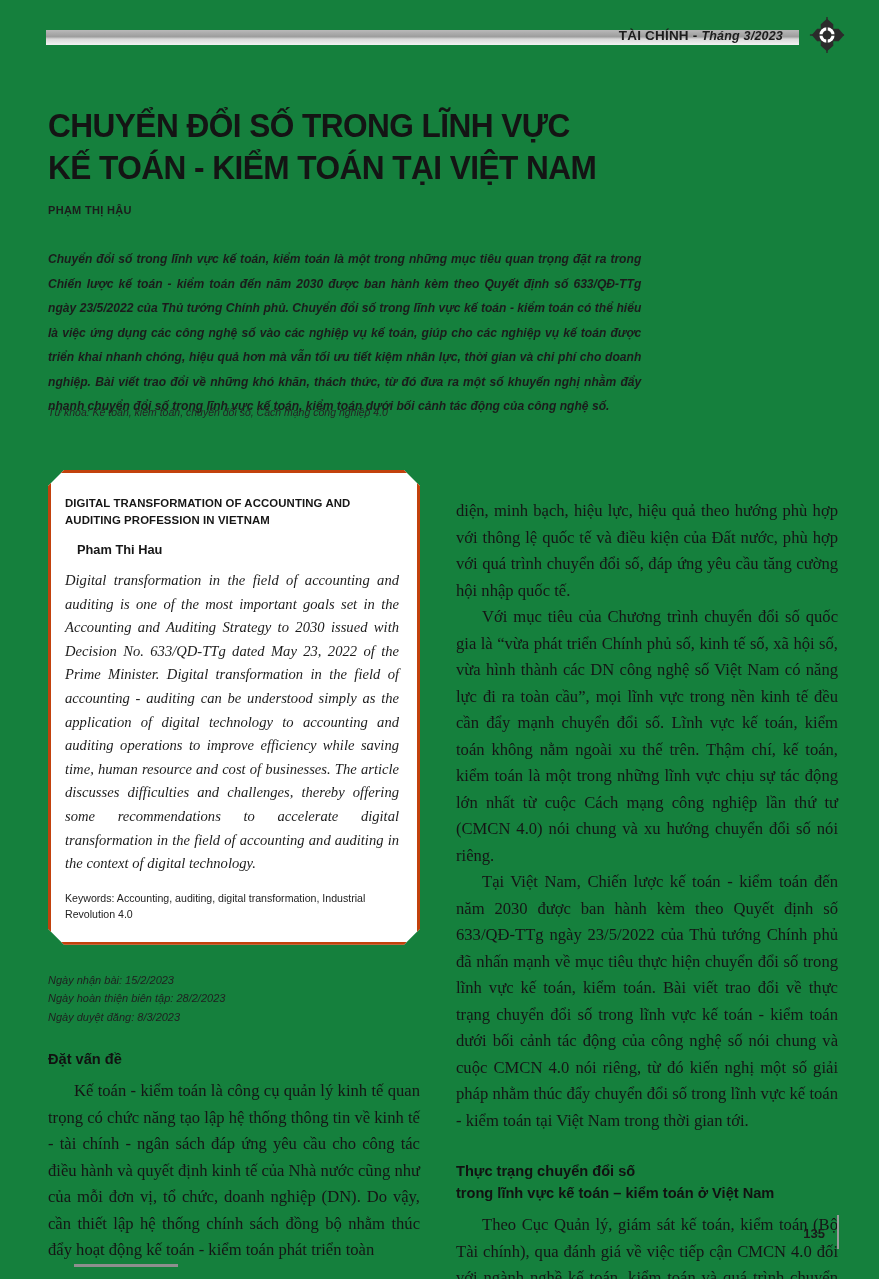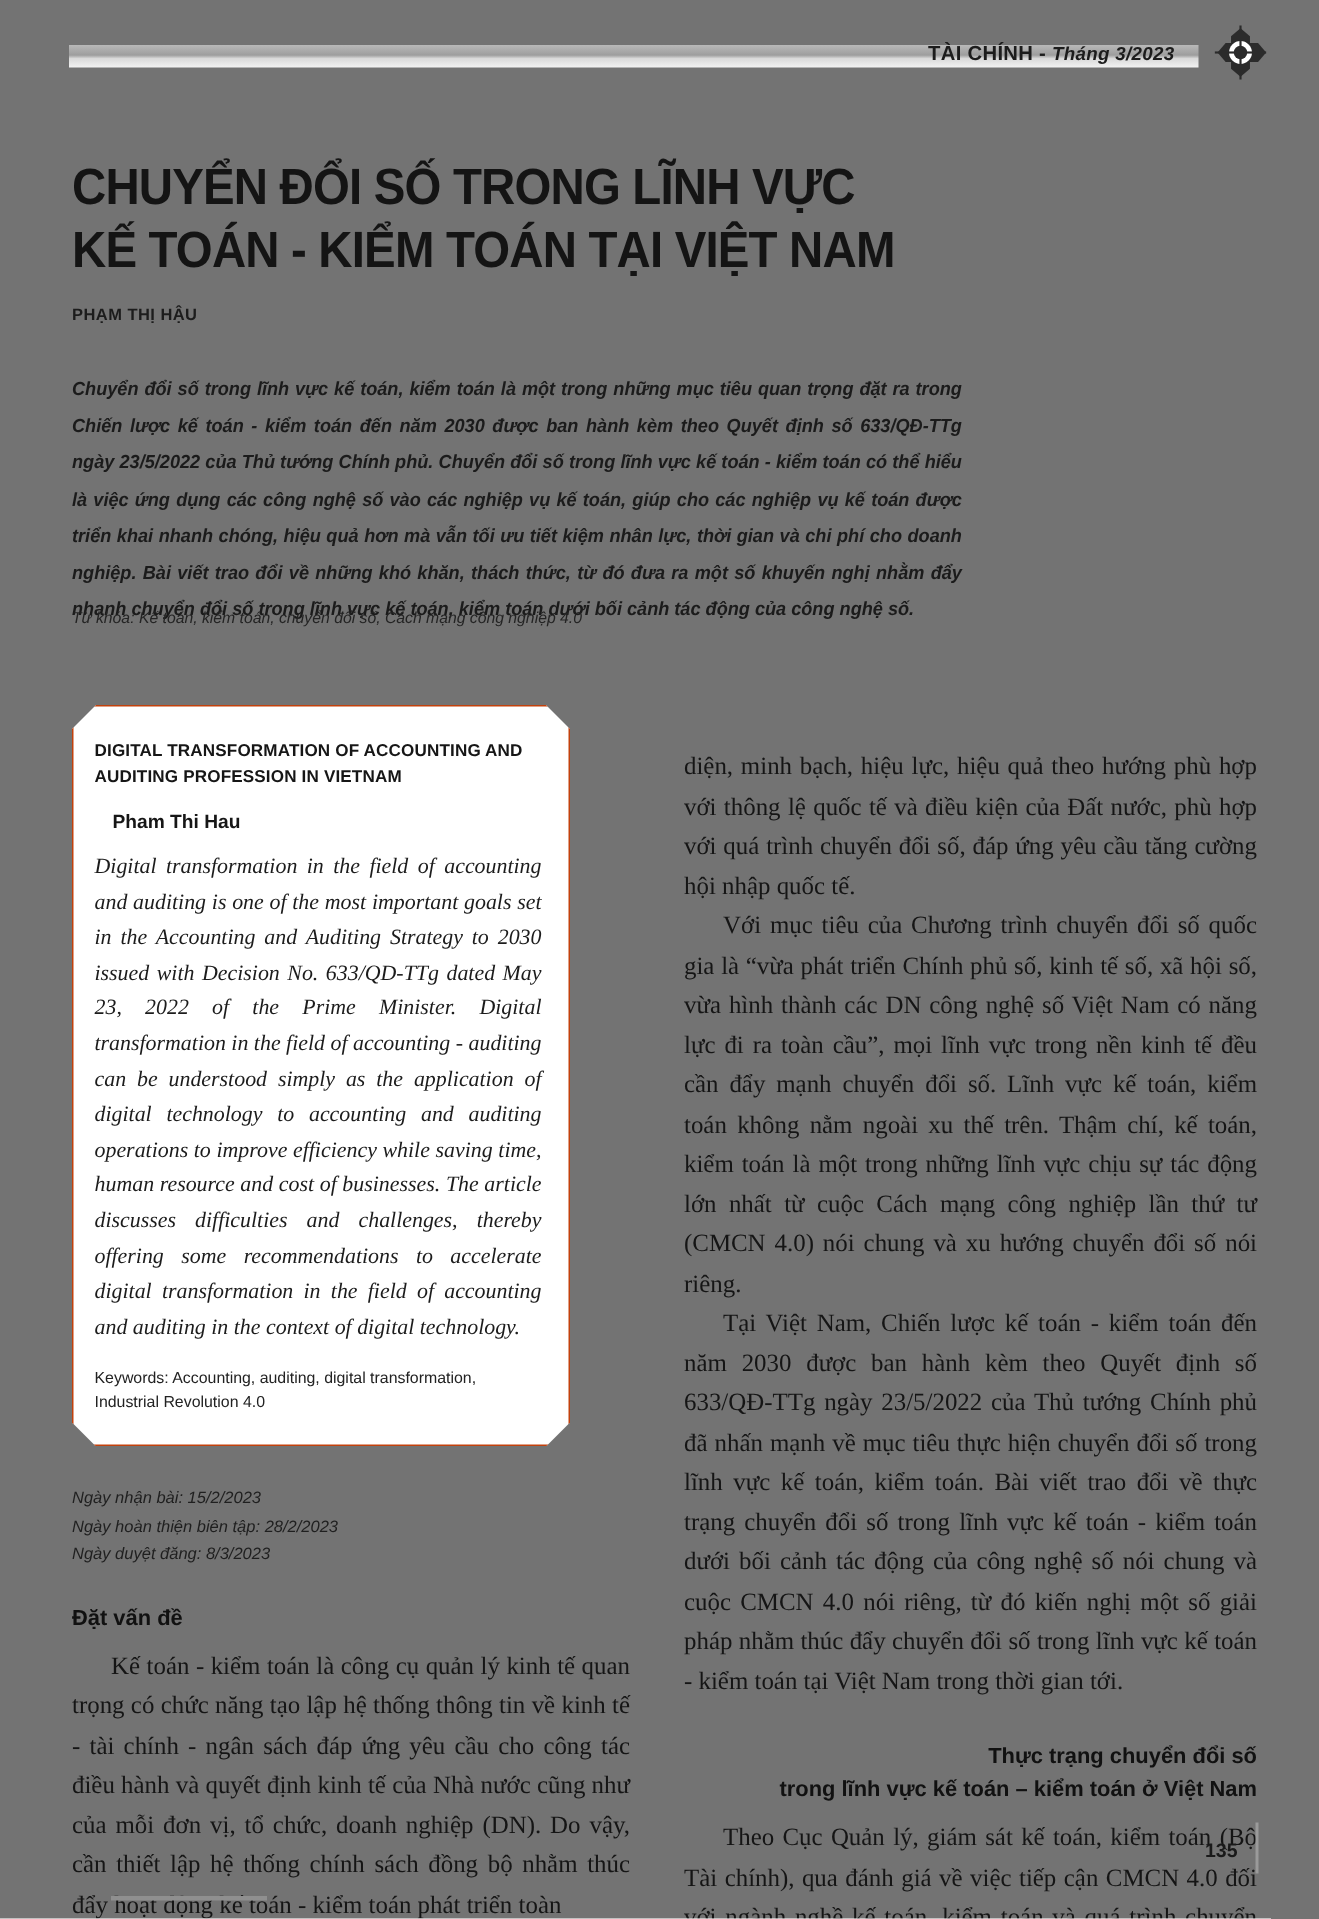--- a/index.html
+++ b/index.html
@@ -8,21 +8,21 @@
     background: #ffffff;
   }
   body {
     font-family: "Liberation Serif", serif;
     color: #1a1a1a;
   }
   .page {
     position: relative;
     width: 879px;
     height: 1279px;
-    background: #737373;
+    background: #15803d;
     overflow: hidden;
     box-sizing: border-box;
   }
 
   
   .masthead {
     position: absolute;
     top: 26px;
     left: 46px;
     right: 34px;
@@ -128,22 +128,22 @@
   .col-right {
     position: absolute;
     top: 498px;
     left: 456px;
     width: 382px;
   }
 
   
   .abstract-box {
     position: relative;
-    width: 332px;
-    border: 1px solid #c2410c;
+    width: 372px;
+    border: 3px solid #c2410c;
     box-sizing: border-box;
     padding: 22px 18px 20px 14px;
     -webkit-clip-path: polygon(16px 0, calc(100% - 16px) 0, 100% 16px, 100% calc(100% - 16px), calc(100% - 16px) 100%, 16px 100%, 0 calc(100% - 16px), 0 16px);
     clip-path: polygon(16px 0, calc(100% - 16px) 0, 100% 16px, 100% calc(100% - 16px), calc(100% - 16px) 100%, 16px 100%, 0 calc(100% - 16px), 0 16px);
     background: #fff;
   }
   .en-title {
     font-family: "Liberation Sans", sans-serif;
     font-size: 11.4px;
     font-weight: bold;
@@ -187,21 +187,21 @@
   }
 
   h2.sec {
     font-family: "Liberation Sans", sans-serif;
     font-size: 14.6px;
     font-weight: bold;
     line-height: 22px;
     color: #111;
     margin: 22px 0 8px 0;
   }
-  h2.sec.tight { margin-top: 26px; text-align: right; }
+  h2.sec.tight { margin-top: 26px; }
 
   p.body {
     font-family: "Liberation Serif", serif;
     font-size: 16.6px;
     line-height: 26.5px;
     text-align: justify;
     color: #151515;
     margin: 0;
     text-indent: 26px;
   }

